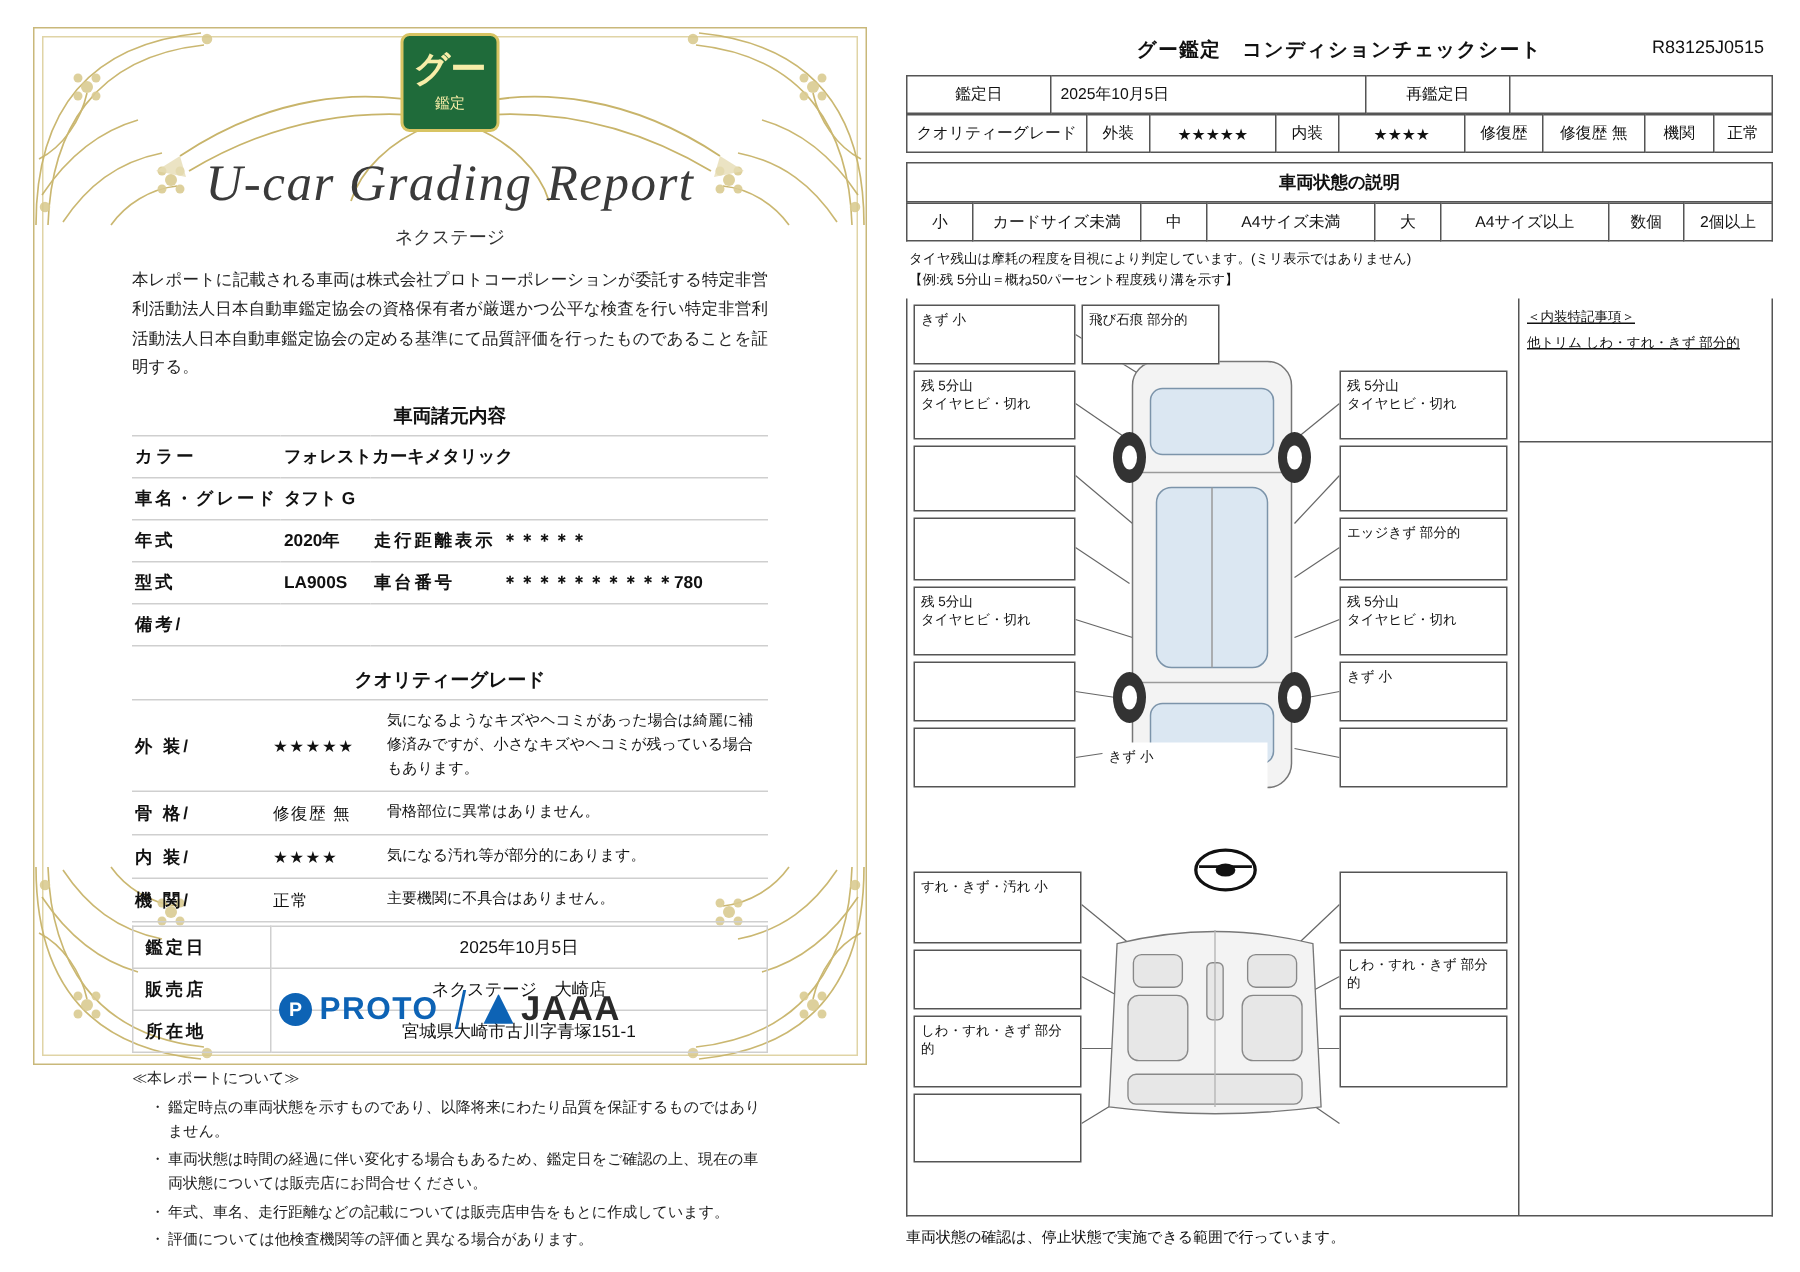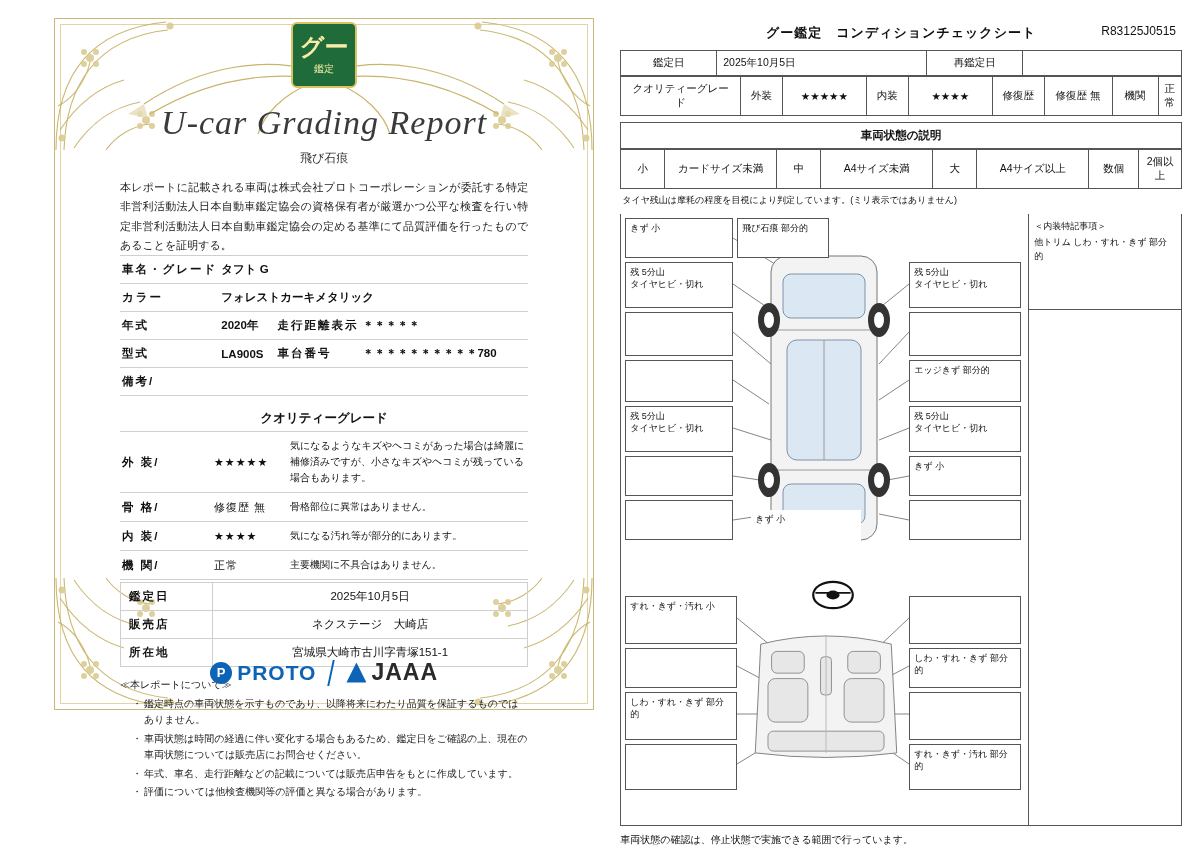--- a/index.html
+++ b/index.html
@@ -12,21 +12,20 @@
     position:relative;
     overflow:hidden;
   }
   .page { position:absolute; inset:0; display:flex; }
 
   
   .left {
     position:relative;
     width:600px; height:728px;
     padding:18px;
-    margin-left:32px;
   }
   .cert-frame {
     position:absolute;
     left:22px; top:18px; right:22px; bottom:18px;
     border:1px solid #c9b87a;
     background:#fff;
   }
   .cert-frame:after{
     content:"";
     position:absolute; left:5px; top:5px; right:5px; bottom:5px;
@@ -163,21 +162,21 @@
     height:612px;
   }
   .diagram {
     position:relative;
     width:408px;
     border-right:1px solid #555;
   }
   .side-panel {
     width:auto; flex:1;
     position:relative;
-    display:flex; flex-direction:column;
+    display:flex; flex-direction:column;text-decoration:underline;
   }
   .side-note {
     font-size:9px; padding:6px 5px; line-height:1.5;
     border-bottom:1px solid #555;
     height:96px;
   }
   .side-note .sh { margin-bottom:3px; }
   .side-blank { flex:1; }
 
   .dbox {
@@ -324,34 +323,35 @@
         <path d="M390 86 l16 10 l-20 4 z"></path>
       </g>
     </svg>
 
     <div class="goo-badge">
       <div class="g1">グー</div>
       <div class="g2">鑑定</div>
     </div>
 
     <div class="cert-title">U-car Grading Report</div>
-    <div class="cert-subtitle">飛び石痕</div>
+    <div class="cert-subtitle">ネクステージ</div>
 
     <div class="cert-body">
       <div class="intro">本レポートに記載される車両は株式会社プロトコーポレーションが委託する特定非営利活動法人日本自動車鑑定協会の資格保有者が厳選かつ公平な検査を行い特定非営利活動法人日本自動車鑑定協会の定める基準にて品質評価を行ったものであることを証明する。</div>
 
+      <div class="sec-head">車両諸元内容</div>
       <table class="spec">
         <tbody>
             <tr>
+          <td class="lbl">カラー</td>
+          <td class="valcell" colspan="3">フォレストカーキメタリック</td>
+        </tr>
+        <tr>
           <td class="lbl">車名・グレード</td>
           <td class="valcell" colspan="3">タフト G</td>
-        </tr>
-        <tr>
-          <td class="lbl">カラー</td>
-          <td class="valcell" colspan="3">フォレストカーキメタリック</td>
         </tr>
         <tr>
           <td class="lbl">年式</td>
           <td class="valcell">2020年</td>
           <td class="lbl2">走行距離表示</td>
           <td class="valcell">＊＊＊＊＊</td>
         </tr>
         <tr>
           <td class="lbl">型式</td>
           <td class="valcell">LA900S</td>
@@ -483,20 +483,21 @@
         <td style="width:44px">大</td>
         <td style="width:112px">A4サイズ以上</td>
         <td style="width:50px">数個</td>
         <td>2個以上</td>
       </tr>
     </tbody>
       </table>
 
     <div class="note-small">
       <div>タイヤ残山は摩耗の程度を目視により判定しています。(ミリ表示ではありません)</div>
+      <div>【例:残 5分山＝概ね50パーセント程度残り溝を示す】</div>
     </div>
 
     <div class="diagram-wrap">
       <div class="diagram">
 
         <svg style="position:absolute;inset:0" width="408" height="612">
           <g stroke="#666" stroke-width="0.8" fill="none">
             <line x1="112" y1="24" x2="170" y2="60"></line>
             <line x1="172" y1="44" x2="196" y2="60"></line>
             <line x1="112" y1="70" x2="150" y2="96"></line>
@@ -581,21 +582,20 @@
         <div class="dbox" style="left:130px;top:296px;width:110px;height:36px;border:none">きず 小</div>
         <div class="dbox" style="left:288px;top:286px;width:112px;height:40px"></div>
 
         <div class="dbox" style="left:4px;top:382px;width:112px;height:48px">すれ・きず・汚れ 小</div>
         <div class="dbox" style="left:288px;top:382px;width:112px;height:48px"></div>
         <div class="dbox" style="left:4px;top:434px;width:112px;height:40px"></div>
         <div class="dbox" style="left:288px;top:434px;width:112px;height:40px">しわ・すれ・きず 部分的</div>
         <div class="dbox" style="left:4px;top:478px;width:112px;height:48px">しわ・すれ・きず 部分的</div>
         <div class="dbox" style="left:288px;top:478px;width:112px;height:48px"></div>
         <div class="dbox" style="left:4px;top:530px;width:112px;height:46px"></div>
-        <div class="dbox" style="left:288px;top:530px;width:112px;height:46px">すれ・きず・汚れ 部分的</div>
       </div>
 
       <div class="side-panel">
         <div class="side-note">
           <div class="sh">＜内装特記事項＞</div>
           <div>他トリム しわ・すれ・きず 部分的</div>
         </div>
         <div class="side-blank"></div>
       </div>
     </div>

